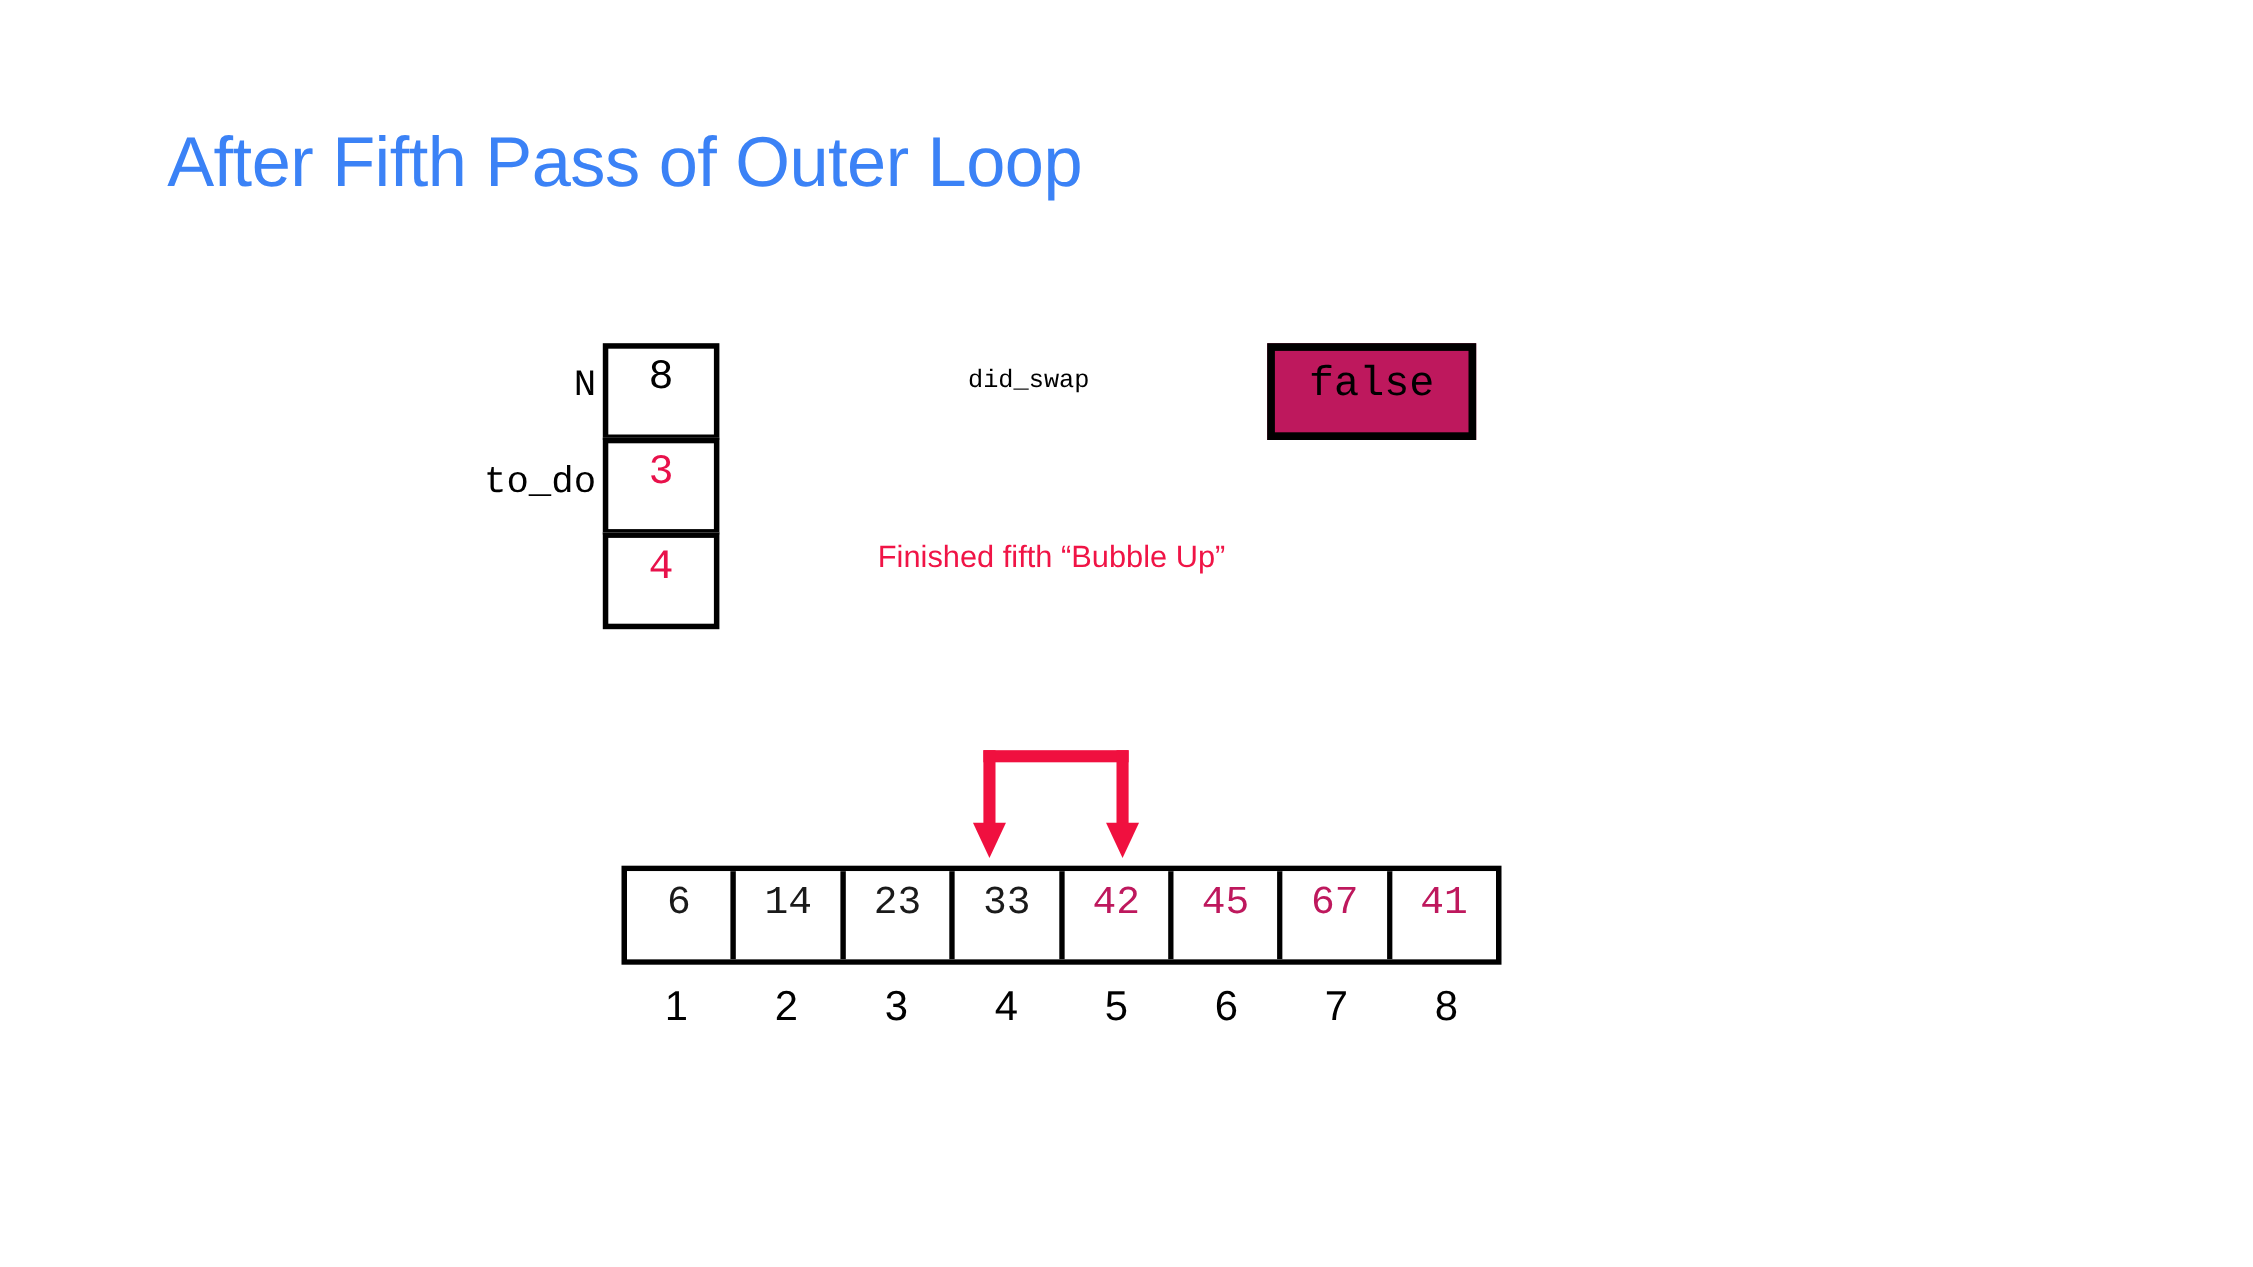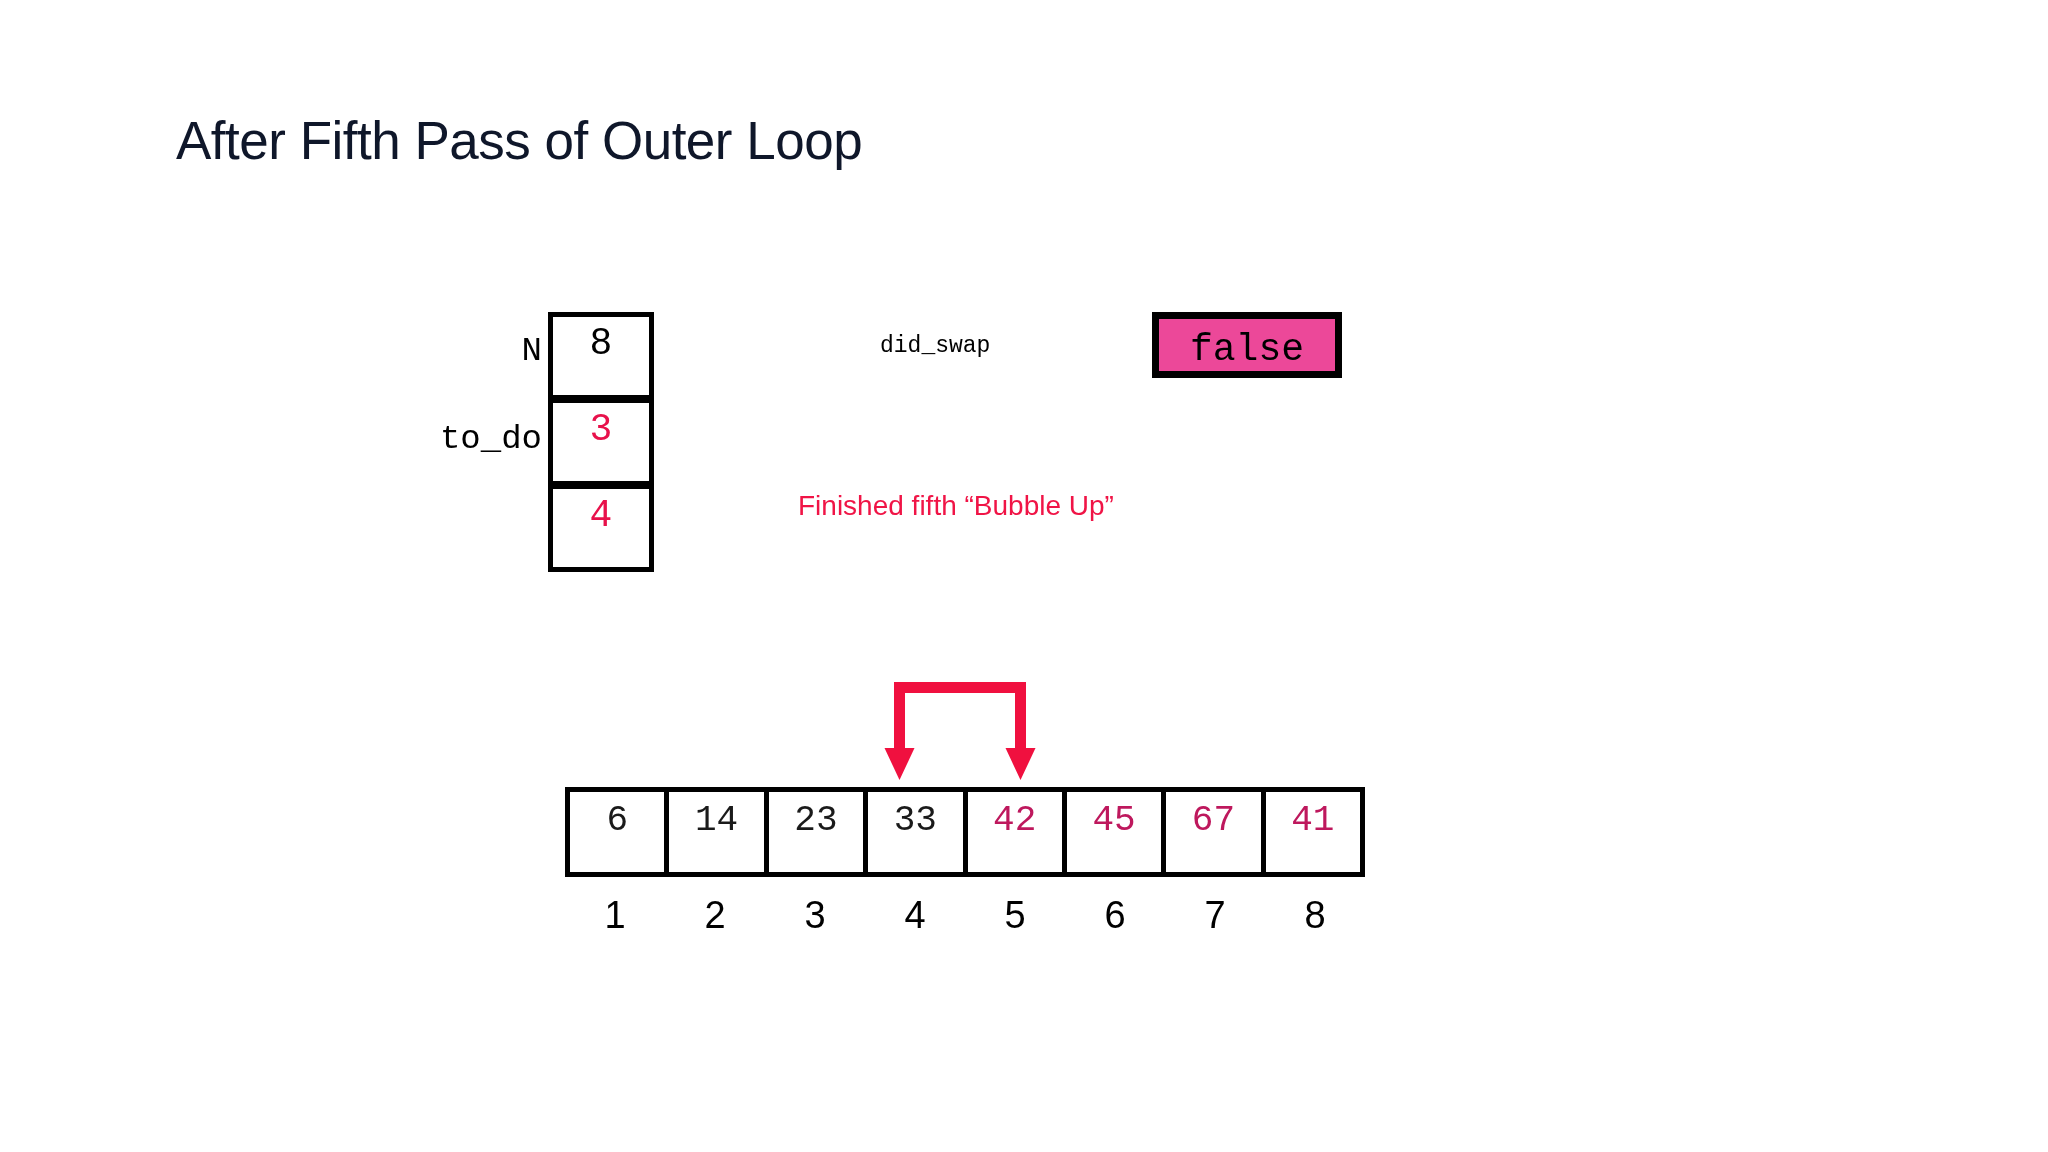--- a/index.html
+++ b/index.html
@@ -16,27 +16,26 @@
     font-family: "Liberation Sans", sans-serif;
     color: #000000;
   }
 
   
   #slide-title {
     position: absolute;
     left: 152px;
     top: 112px;
     font-family: "Liberation Sans", sans-serif;
-    font-size: 53px;
+    font-size: 64px;
     font-weight: 300;
     letter-spacing: -0.5px;
-    color: #0f172a;
+    color: #3b82f6;
     white-space: nowrap;
     line-height: 1.1;
-    margin-left: 24px;
   }
 
   
   #var-panel {
     position: absolute;
     left: 360px;
     top: 310px;
     width: 300px;
     height: 276px;
   }
@@ -101,24 +100,24 @@
     font-family: "Liberation Mono", "DejaVu Sans Mono", monospace;
     font-size: 23px;
     color: #000000;
     white-space: nowrap;
   }
   #didswap-box {
     position: absolute;
     left: 1152px;
     top: 312px;
     width: 190px;
-    height: 66px;
+    height: 88px;
     box-sizing: border-box;
     border: 7px solid #000000;
-    background: #ec4899;
+    background: #be185d;
   }
   #didswap-value {
     position: absolute;
     left: 0;
     right: 0;
     top: 12px;
     text-align: center;
     font-family: "Liberation Mono", "DejaVu Sans Mono", monospace;
     font-size: 38px;
     color: #000000;

